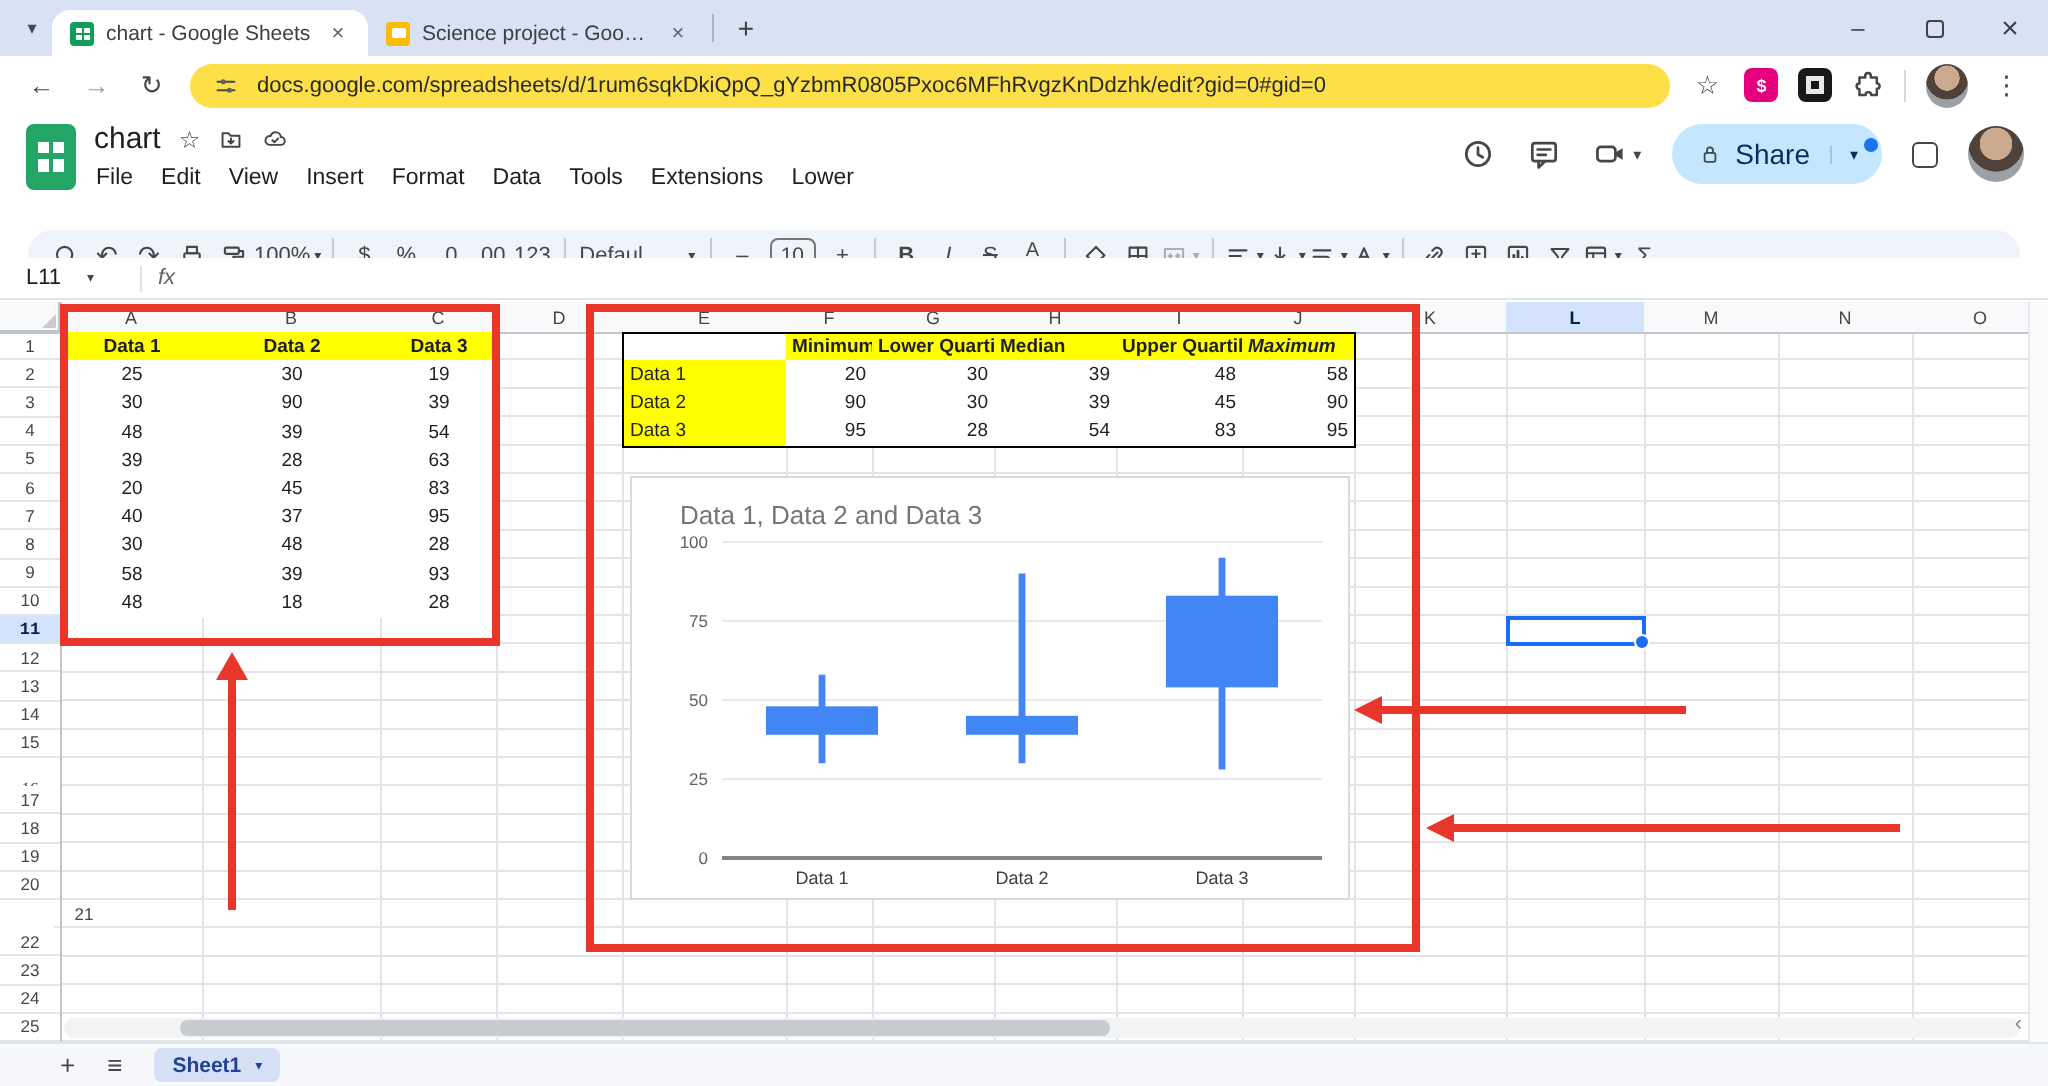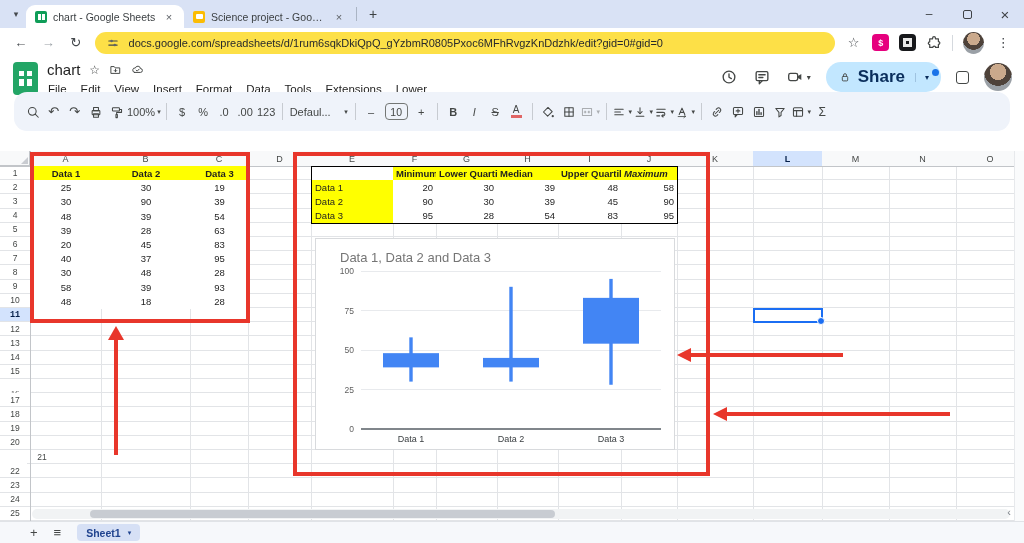--- a/index.html
+++ b/index.html
@@ -60,31 +60,31 @@
   .titlerow{position:absolute;left:47px;top:4px;display:flex;align-items:center;gap:9px}
   .doctitle{font-size:15px;color:#1f1f1f}
   .t-ic{color:#444746;font-size:12px}
   .t-ic svg{width:13px;height:13px;display:block}
   .menubar{position:absolute;left:41px;top:24px;display:flex}
   .menubar span{font-size:11.5px;color:#1f1f1f;padding:2px 7px;border-radius:4px}
   .hright{position:absolute;right:12px;top:5px;display:flex;align-items:center;gap:15px}
   .h-ic svg{width:18px;height:18px;display:block}
   .camgrp{display:flex;align-items:center;gap:3px;color:#444746;font-size:8px}
   .share{height:30px;border-radius:15px;background:var(--share,#c2e7ff);display:flex;
-    align-items:center;padding:0 3px 0 13px;color:#0a2e5c;font-size:17px;font-weight:700;gap:7px}
+    align-items:center;padding:0 3px 0 13px;color:#0a2e5c;font-size:14px;font-weight:400;gap:7px}
   .share .lockic svg{width:12px;height:12px;display:block}
   .sharecaret{position:relative;padding:0 9px;margin-left:3px;border-left:1px solid #9fc3e0;
     font-size:8px;color:#0a2e5c}
   .sharecaret::after{content:"";position:absolute;top:-4px;right:-1px;width:7px;height:7px;
     border-radius:50%;background:#1a73e8}
   .focus-square{width:13px;height:13px;border:1.6px solid #444746;border-radius:3px}
   .avatar.big{width:28px;height:28px}
 
   
-  .toolbar{position:absolute;top:92px;left:14px;right:14px;height:39px;background:#eff3fa;
+  .toolbar{position:absolute;top:115px;left:14px;right:14px;height:25px;background:#eff3fa;
     border-radius:13px;display:flex;align-items:center;padding:0 8px;color:#444746}
   .tb{min-width:21px;height:21px;display:flex;align-items:center;justify-content:center;
     font-size:11px;border-radius:4px;gap:1px}
   .tb svg{width:14px;height:14px;display:block}
   .tb.dim{opacity:.4}
   .sep{width:1px;height:17px;background:#c7cbd1;margin:0 5px;flex:0 0 1px}
   .caret{font-size:7px;color:#444746;margin-left:1px}
   .fontname{width:62px;font-size:11px;display:flex;justify-content:space-between;align-items:center;padding:0 2px}
   .fsbox{width:23px;height:17px;border:1px solid #747775;border-radius:4px;display:flex;
     align-items:center;justify-content:center;font-size:10.5px;margin:0 3px}
@@ -541,20 +541,28 @@
       </span>
     <span class="tb">
         <svg>
           <use href="#sy-views"></use>
         </svg>
         <span class="caret g-caret"></span>
       </span>
     <span class="tb" style="font-size:12px">Σ</span>
   </div>
 
+  <div class="fbar">
+    <div class="namebox">
+      <span>L11</span>
+      <span class="caret g-caret"></span>
+    </div>
+    <span class="vd"></span>
+    <span class="fx">fx</span>
+  </div>
 
   <div id="grid">
     <div class="hlines"></div>
     <div class="corner"></div>
     <div class="hdrline"></div>
     <div class="gutterline"></div>
     <div id="cells">
         <div class="cell yellow bold center" style="left: 30px; width: 72px; top: 15px; height: 15.2px;">Data 1</div>
         <div class="cell yellow bold center" style="left: 101px; width: 90px; top: 15px; height: 15.2px;">Data 2</div>
         <div class="cell yellow bold center" style="left: 190px; width: 59px; top: 15px; height: 15.2px;">Data 3</div>

